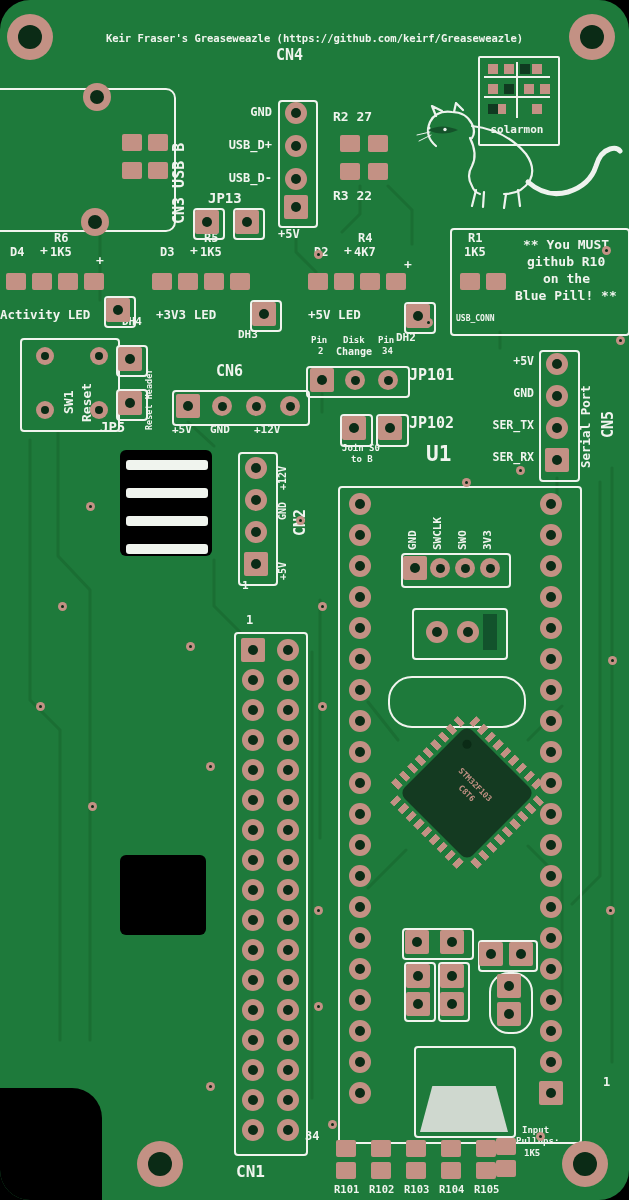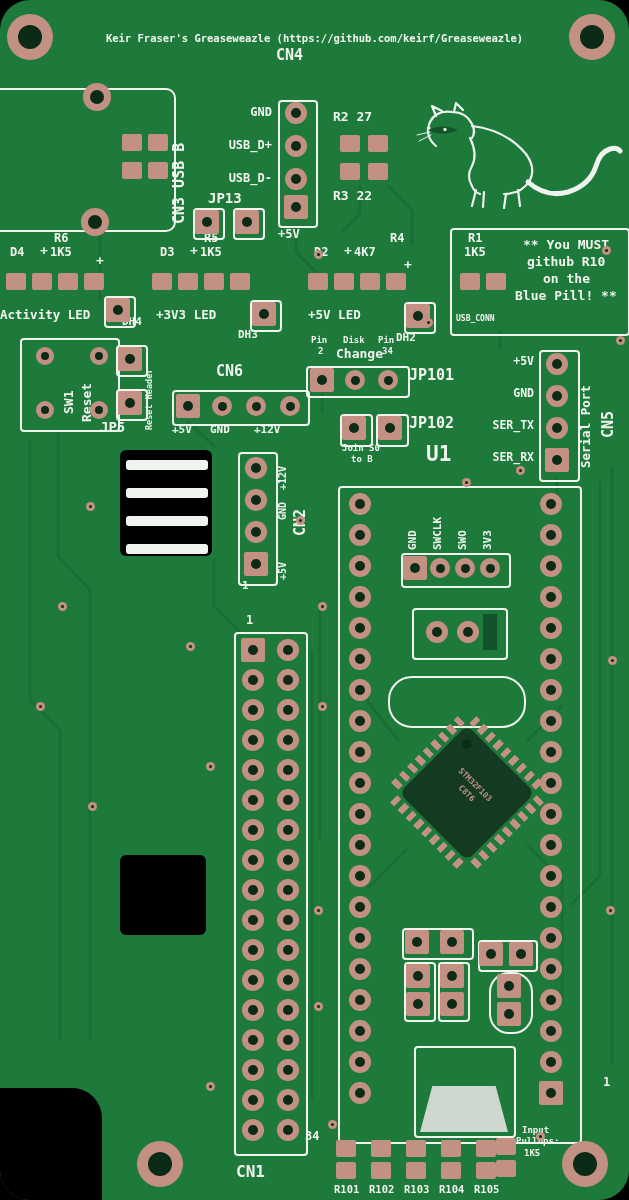--- a/index.html
+++ b/index.html
@@ -126,21 +126,21 @@
 
   <div class="silk" style="left:160px;top:246px;font-size:12px;">D3</div>
   <div class="silk" style="left:190px;top:244px;font-size:13px;">+</div>
   <div class="silk" style="left:204px;top:232px;font-size:12px;">R5</div>
   <div class="silk" style="left:200px;top:246px;font-size:12px;">1K5</div>
   <div class="silk" style="left:156px;top:309px;font-size:12.5px;">+3V3 LED</div>
   <div class="silk" style="left:238px;top:329px;font-size:11px;">DH3</div>
 
   <div class="silk" style="left:314px;top:246px;font-size:12px;">D2</div>
   <div class="silk" style="left:344px;top:244px;font-size:13px;">+</div>
-  <div class="silk" style="left:358px;top:232px;font-size:12px;margin-left:32px;">R4</div>
+  <div class="silk" style="left:358px;top:232px;font-size:12px;">R4</div>
   <div class="silk" style="left:354px;top:246px;font-size:12px;">4K7</div>
   <div class="silk" style="left:308px;top:309px;font-size:12.5px;">+5V LED</div>
   <div class="silk" style="left:396px;top:332px;font-size:11px;">DH2</div>
   <div class="silk" style="left:404px;top:258px;font-size:13px;">+</div>
 
   <div class="silk" style="left:468px;top:232px;font-size:12px;">R1</div>
   <div class="silk" style="left:464px;top:246px;font-size:12px;">1K5</div>
   <div class="silk" style="left:456px;top:315px;font-size:8px;">USB_CONN</div>
   <div class="silk" style="left:523px;top:238px;font-size:13px;">** You MUST</div>
   <div class="silk" style="left:527px;top:255px;font-size:13px;">github R10</div>
@@ -153,21 +153,21 @@
   <div class="silk" style="left:100px;top:420px;font-size:14px;">JP5</div>
 
   <div class="silk" style="left:216px;top:364px;font-size:15px;">CN6</div>
   <div class="silk" style="left:172px;top:424px;font-size:11px;">+5V</div>
   <div class="silk" style="left:210px;top:424px;font-size:11px;">GND</div>
   <div class="silk" style="left:254px;top:424px;font-size:11px;">+12V</div>
 
   <div class="silk" style="left:311px;top:336px;font-size:9px;">Pin</div>
   <div class="silk" style="left:318px;top:347px;font-size:9px;">2</div>
   <div class="silk" style="left:343px;top:336px;font-size:9px;">Disk</div>
-  <div class="silk" style="left:336px;top:347px;font-size:13px;">Change</div>
+  <div class="silk" style="left:336px;top:347px;font-size:10px;">Change</div>
   <div class="silk" style="left:378px;top:336px;font-size:9px;">Pin</div>
   <div class="silk" style="left:382px;top:347px;font-size:9px;">34</div>
   <div class="silk" style="left:409px;top:368px;font-size:15px;">JP101</div>
   <div class="silk" style="left:409px;top:416px;font-size:15px;">JP102</div>
   <div class="silk" style="left:342px;top:444px;font-size:9px;">Join S0</div>
   <div class="silk" style="left:351px;top:455px;font-size:9px;">to B</div>
 
   <div class="silk" style="left:490px;top:356px;width:44px;text-align:right;font-size:11.5px;">+5V</div>
   <div class="silk" style="left:490px;top:388px;width:44px;text-align:right;font-size:11.5px;">GND</div>
   <div class="silk" style="left:490px;top:420px;width:44px;text-align:right;font-size:11.5px;">SER_TX</div>
@@ -194,20 +194,37 @@
 
   <div class="silk" style="left:334px;top:1184px;font-size:10.5px;">R101</div>
   <div class="silk" style="left:369px;top:1184px;font-size:10.5px;">R102</div>
   <div class="silk" style="left:404px;top:1184px;font-size:10.5px;">R103</div>
   <div class="silk" style="left:439px;top:1184px;font-size:10.5px;">R104</div>
   <div class="silk" style="left:474px;top:1184px;font-size:10.5px;">R105</div>
   <div class="silk" style="left:522px;top:1126px;font-size:9px;">Input</div>
   <div class="silk" style="left:516px;top:1137px;font-size:9px;">Pullups:</div>
   <div class="silk" style="left:524px;top:1149px;font-size:9px;">1K5</div>
 
+  <div class="box" style="left:478px;top:56px;width:78px;height:86px;border-radius:2px;">
+    <div class="lgl" style="left:4px;top:18px;width:66px;height:2px;"></div>
+    <div class="lgl" style="left:4px;top:38px;width:66px;height:2px;"></div>
+    <div class="lgl" style="left:36px;top:4px;width:2px;height:56px;"></div>
+    <div class="lgs" style="left:8px;top:6px;"></div>
+    <div class="lgs" style="left:24px;top:6px;"></div>
+    <div class="lgs" style="left:52px;top:6px;"></div>
+    <div class="lgs" style="left:8px;top:26px;"></div>
+    <div class="lgs" style="left:44px;top:26px;"></div>
+    <div class="lgs" style="left:60px;top:26px;"></div>
+    <div class="lgs" style="left:16px;top:46px;"></div>
+    <div class="lgs" style="left:52px;top:46px;"></div>
+    <div class="lgd" style="left:40px;top:6px;"></div>
+    <div class="lgd" style="left:24px;top:26px;"></div>
+    <div class="lgd" style="left:8px;top:46px;"></div>
+    <div class="silk" style="left:0;top:66px;width:74px;text-align:center;font-size:11px;">solarmon</div>
+  </div>
 
   <svg style="left:414px;top:102px;" width="210" height="115" viewBox="0 0 210 115">
     <g stroke="#eef3ee" stroke-width="2.2" fill="none" stroke-linecap="round" stroke-linejoin="round">
       <path d="M22,14 L18,4 L28,9 M40,10 L42,1 L49,8"></path>
       <path d="M22,44 Q10,34 16,20 Q22,8 38,10 Q52,10 58,22 Q62,30 58,36"></path>
       <path d="M58,24 Q92,28 112,52 Q122,66 116,78 Q108,92 90,92"></path>
       <path d="M56,36 Q64,52 58,64 Q52,74 58,84 Q60,90 66,92"></path>
       <path d="M62,88 L58,104 M70,90 L69,105 M92,92 L90,106 M104,88 L106,104"></path>
       <path d="M114,80 Q132,96 154,90 Q176,83 182,64 Q186,50 196,47 Q203,45 206,49" stroke-width="5"></path>
       <path d="M16,30 L3,33 M17,33 L5,39" stroke-width="1"></path>

